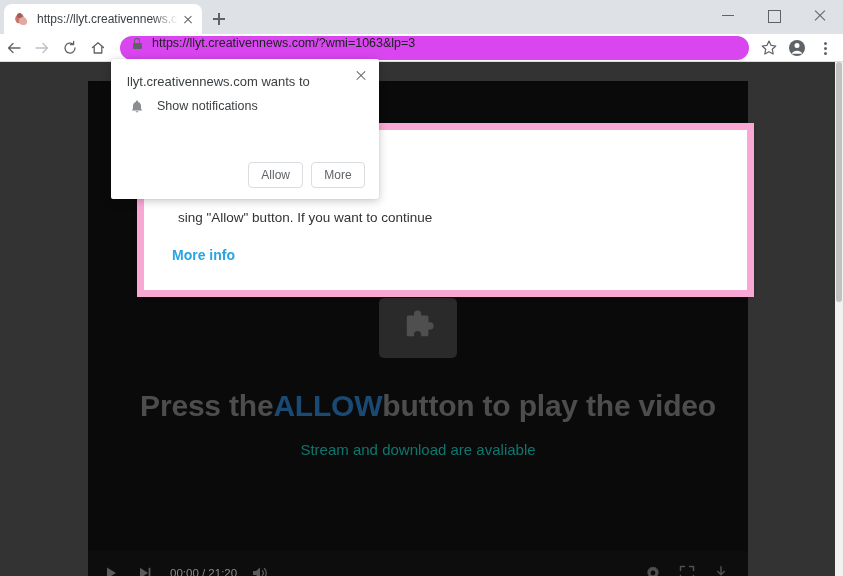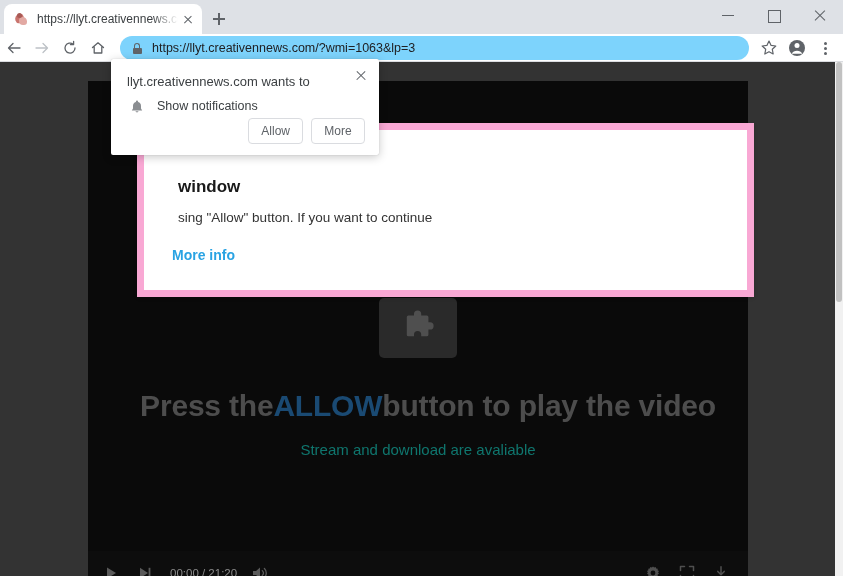--- a/index.html
+++ b/index.html
@@ -158,24 +158,23 @@
     width: 28px; height: 28px;
     position: relative;
     flex: 0 0 28px;
   }
   .nav-btn svg { position: absolute; left: 6px; top: 6px; }
 
   .omnibox {
     flex: 1 1 auto;
     height: 24px;
     margin: 0 6px 0 8px;
-    background: #7dd3fc;
+    background: #d946ef;
     border-radius: 12px;
     display: flex;
-    align-items: center;
     padding: 0 10px;
   }
   .lock-icon {
     flex: 0 0 14px;
     width: 14px; height: 14px;
     position: relative;
     margin-right: 8px;
   }
   .lock-icon .shackle {
     position: absolute;
@@ -365,21 +364,21 @@
     text-decoration: none;
     margin-top: 8px;
   }
 
   
   .perm {
     position: absolute;
     left: 111px;
     top: 59px;
     width: 268px;
-    height: 96px;
+    height: 140px;
     background: #ffffff;
     border-radius: 2px;
     box-shadow: 0 2px 10px rgba(0,0,0,0.22), 0 0 1px rgba(0,0,0,0.25);
   }
   .perm-title {
     position: absolute;
     left: 16px;
     top: 15px;
     font-size: 13px;
     color: #3c4043;

